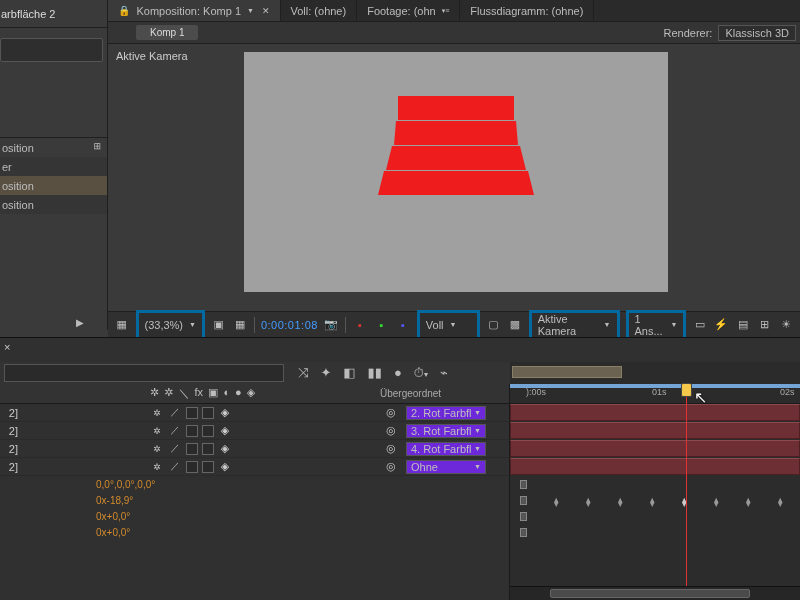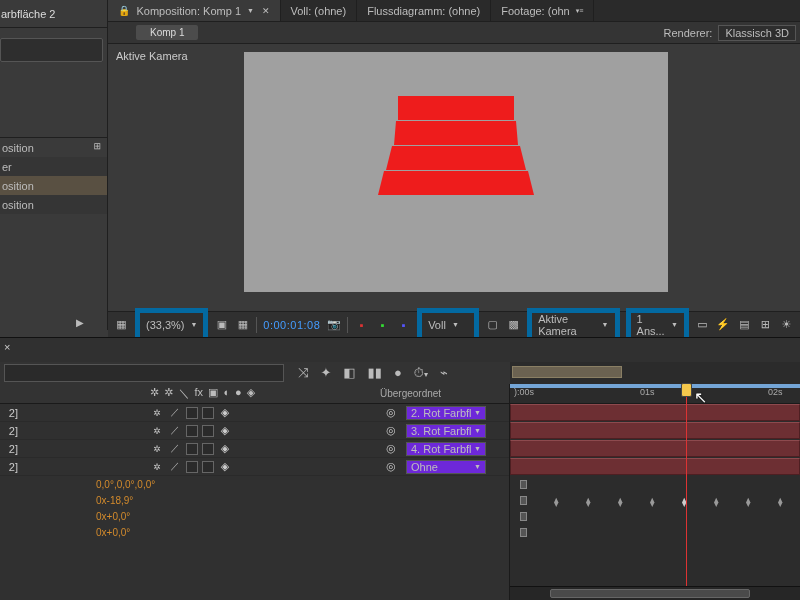--- a/index.html
+++ b/index.html
@@ -30,21 +30,21 @@
 .comp-subbar .crumb { margin-left: 28px; background: #4c4c4c; padding: 2px 14px; border-radius: 2px; font-size:10px; color:#ddd;}
 .comp-subbar .renderer { display:flex; align-items:center; gap:6px; margin-right:4px; font-size:10px;}
 .comp-subbar .renderer .val { background:#2e2e2e; border:1px solid #555; padding:1px 6px;}
 .viewer { position: absolute; top: 44px; left: 0; right: 0; bottom: 26px; background:#3a3a3a;}
 .viewer .camlabel { position:absolute; left:8px; top:6px; font-size:11px; color:#ccc;}
 .canvas { position:absolute; left: 136px; top: 8px; width: 424px; height: 240px; background:#A0A0A0;}
 .shape { position:absolute; left:134px; top:44px; width:156px; height:100px; }
 .shape svg { width:100%; height:100%; display:block;}
 .viewer-toolbar { position:absolute; left:0; right:0; bottom:0; height:26px; background:#303030; border-top:1px solid #1f1f1f; display:flex; align-items:center; gap:6px; padding:0 6px;}
 .vtb-btn { width:18px; height:18px; display:flex; align-items:center; justify-content:center; color:#bbb; font-size:11px; border-radius:2px;}
-.vtb-drop { background:#2e2e2e; border:5px solid #0369a1; height:14px; display:flex; align-items:center; padding:12px 6px; gap:6px; font-size:10px;}
+.vtb-drop { background:#2e2e2e; border:3px solid #0369a1; height:14px; display:flex; align-items:center; padding:12px 6px; gap:6px; font-size:10px;}
 .vtb-drop .dd{font-size:7px;}
 .timecode { color:#449cff; font-size:11px; letter-spacing:0.5px;}
 .sep { width:1px; height:16px; background:#555;}
 
 .expand-arrow { position:absolute; left:76px; top:317px; font-size:10px; color:#bbb;}
 
 
 .timeline { position:absolute; left:0; top:337px; right:0; bottom:0; background:#303030; border-top:1px solid #111;}
 .tl-tabclose { position:absolute; left:4px; top:3px; font-size:11px; color:#ccc;}
 .tl-controls { position:absolute; left:0; top:24px; right:0; height:22px; background:#333; display:flex; align-items:center;}
@@ -52,21 +52,21 @@
 .tl-icons { display:flex; gap:12px; margin-left:14px;}
 .tl-icons span{ font-size:13px; color:#bbb;}
 .tl-navigator { position:absolute; right:0; top:24px; width:290px; height:22px; background:#2b2b2b;}
 .tl-navigator .range{ position:absolute; left:2px; top:4px; width:110px; height:12px; background:#6b6251; border:1px solid #8a7f64;}
 
 .tl-body { position:absolute; left:0; top:46px; right:0; bottom:0;}
 .tl-left { position:absolute; left:0; top:0; width:510px; bottom:0; border-right:1px solid #1a1a1a;}
 .tl-right { position:absolute; left:510px; right:0; top:0; bottom:0; background:#2c2c2c;}
 
 .tl-ruler { height:20px; background:#2b2b2b; border-bottom:1px solid #1a1a1a; position:relative;}
-.tl-ruler .tick{ position:absolute; top:3px; font-size:9px; color:#aaa;}
+.tl-ruler .tick{ position:absolute; top:3px; font-size:9px; color:#aaa;margin-left:12px;}
 .workarea { position:absolute; left:0; top:0; height:4px; width:100%; background:#74a5d6;}
 .cti { position:absolute; top:0; bottom:0; width:1px; background:#d33;}
 .cti .head{ position:absolute; top:-1px; left:-5px; width:11px; height:14px; background:#f5c84c; border:1px solid #444; border-radius:2px;}
 .cursor-img { position:absolute; font-size:16px; color:#fff; text-shadow:0 0 2px #000;}
 
 .tl-colhead { height:20px; background:#333; border-bottom:1px solid #1a1a1a; display:flex; align-items:center;}
 .tl-colhead .switches{ margin-left:150px; display:flex; gap:5px; font-size:10px; color:#999;}
 .tl-colhead .parent-lbl{ position:absolute; left:380px; font-size:10px; color:#aaa;}
 
 .layer-row { height:18px; display:flex; align-items:center; border-bottom:1px solid #2a2a2a; position:relative;}
@@ -123,25 +123,25 @@
     <div class="comp-tab active">
       <span class="lock">🔒</span>
       <span>Komposition: Komp 1</span>
       <span class="dd">▼</span>
       <span class="x">✕</span>
     </div>
     <div class="comp-tab">
         <span>Voll: (ohne)</span>
       </div>
     <div class="comp-tab">
-        <span>Flussdiagramm: (ohne)</span>
-      </div>
-    <div class="comp-tab">
         <span>Footage: (ohn</span>
         <span class="dd">▾≡</span>
+      </div>
+    <div class="comp-tab">
+        <span>Flussdiagramm: (ohne)</span>
       </div>
   </div>
   <div class="comp-subbar">
     <span class="crumb">Komp 1</span>
     <span class="renderer">
       <span>Renderer:</span>
       <span class="val">Klassisch 3D</span>
     </span>
   </div>
   <div class="viewer">

